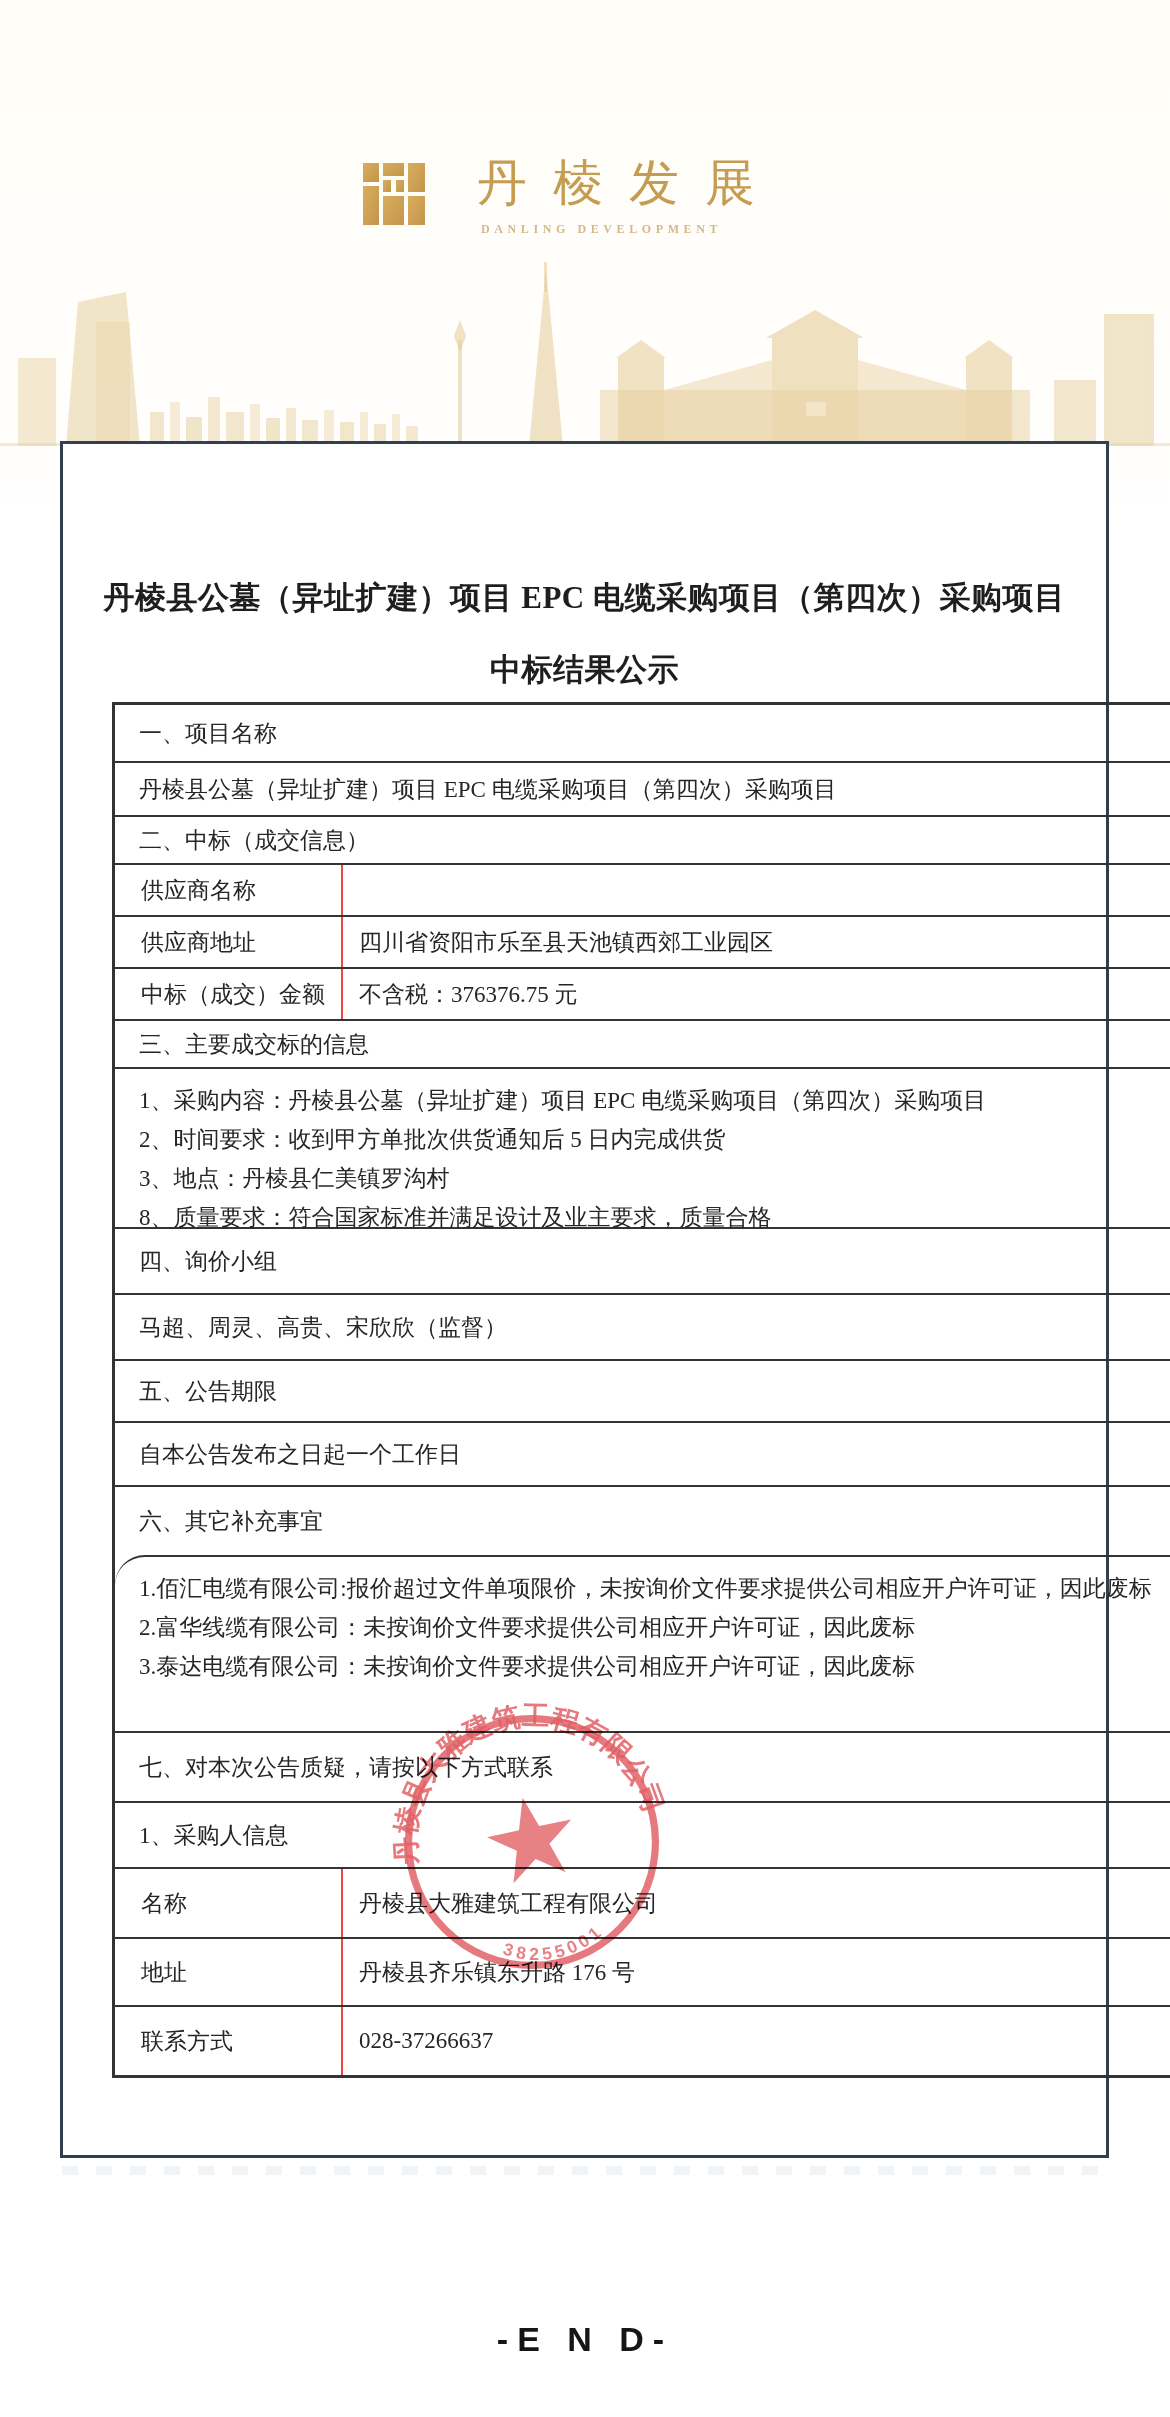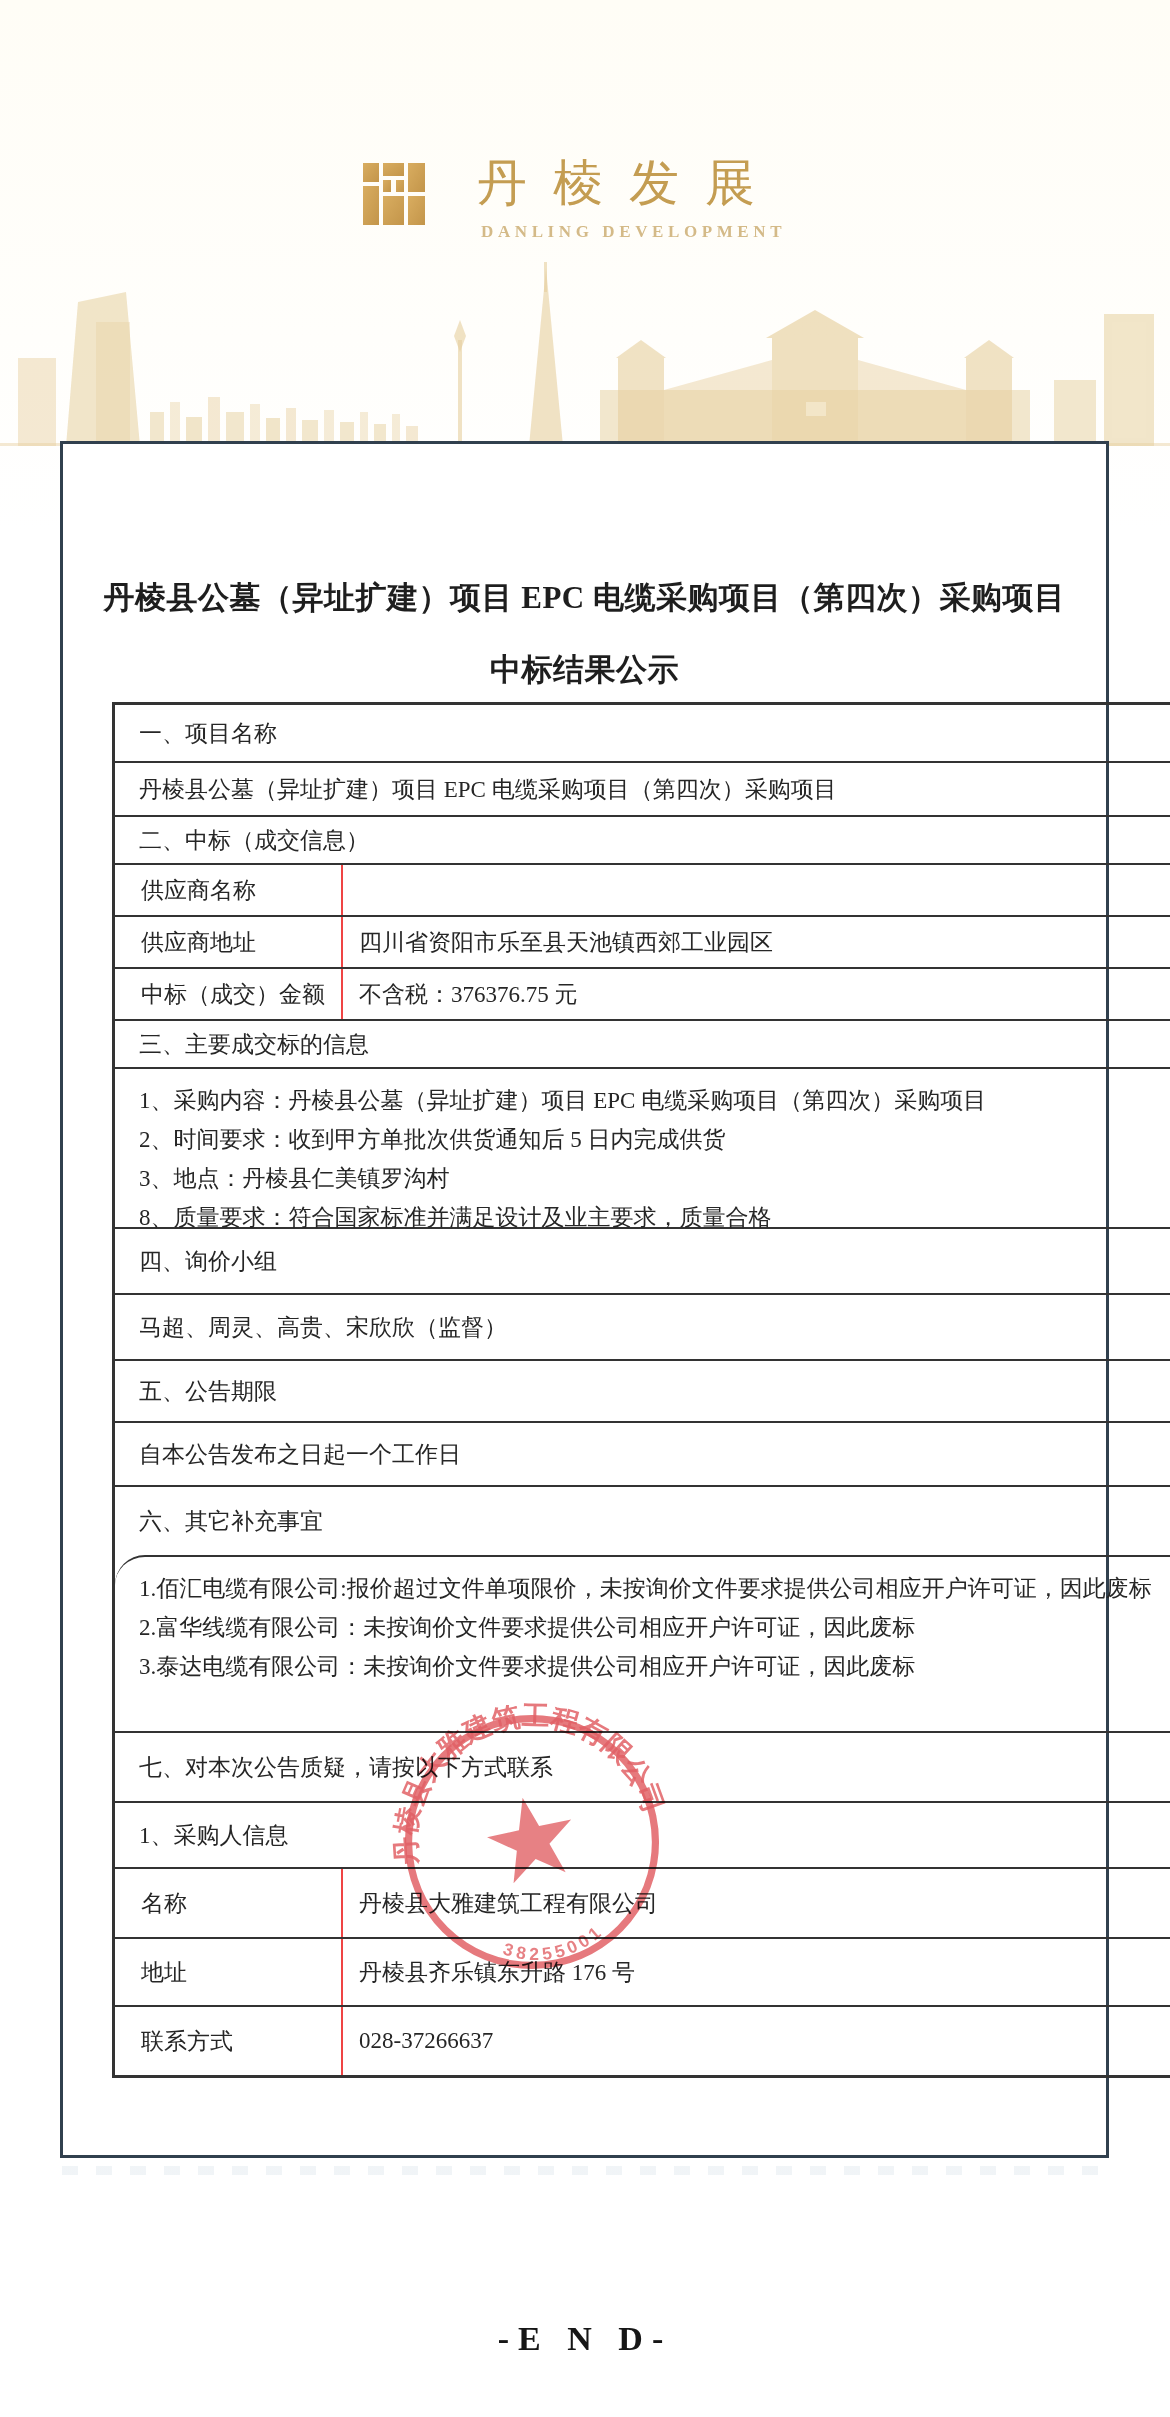--- a/index.html
+++ b/index.html
@@ -9,21 +9,21 @@
     font-family:"Liberation Serif","DejaVu Serif",serif;color:#232323;
   }
   
   .brand-row{position:absolute;left:0;top:150px;width:1170px;height:110px;}
   .brand-logo{position:absolute;left:361px;top:11px;width:66px;height:66px;}
   .brand-cn{
     position:absolute;left:477px;top:0px;font-size:50px;font-weight:400;
     letter-spacing:26px;color:#c49d52;white-space:nowrap;
   }
   .brand-en{
-    position:absolute;left:481px;top:72px;font-size:17px;font-weight:600;
+    position:absolute;left:481px;top:72px;font-size:12px;font-weight:600;
     letter-spacing:4.6px;color:#d4ba88;white-space:nowrap;
   }
   .skyline{position:absolute;left:0;top:262px;width:1170px;height:186px;}
   
   .doc-frame{
     position:absolute;left:60px;top:441px;width:1043px;height:1711px;
     border:3px solid #31404e;background:#ffffff;
   }
   .doc-title{
     position:absolute;left:0;top:118px;width:100%;text-align:center;
@@ -55,21 +55,21 @@
     transform:rotate(-12deg);mix-blend-mode:multiply;opacity:0.88;pointer-events:none;
   }
   
   .scan-dashes{
     position:absolute;left:62px;top:2166px;width:1040px;height:9px;opacity:0.30;
     background:repeating-linear-gradient(90deg,#cfdbe4 0 16px,transparent 16px 34px);
   }
   .end-label{
     position:absolute;left:0;top:2320px;width:100%;text-align:center;
     font-size:34px;font-weight:700;letter-spacing:9px;color:#161616;
-    font-family:Liberation Serif, serif;
+    font-family:Liberation Sans, sans-serif;
   }
 </style>
 </head>
 <body>
 
 <div class="page">
 
   <div class="brand-row">
     <svg class="brand-logo" viewBox="0 0 66 66">
       <defs>

